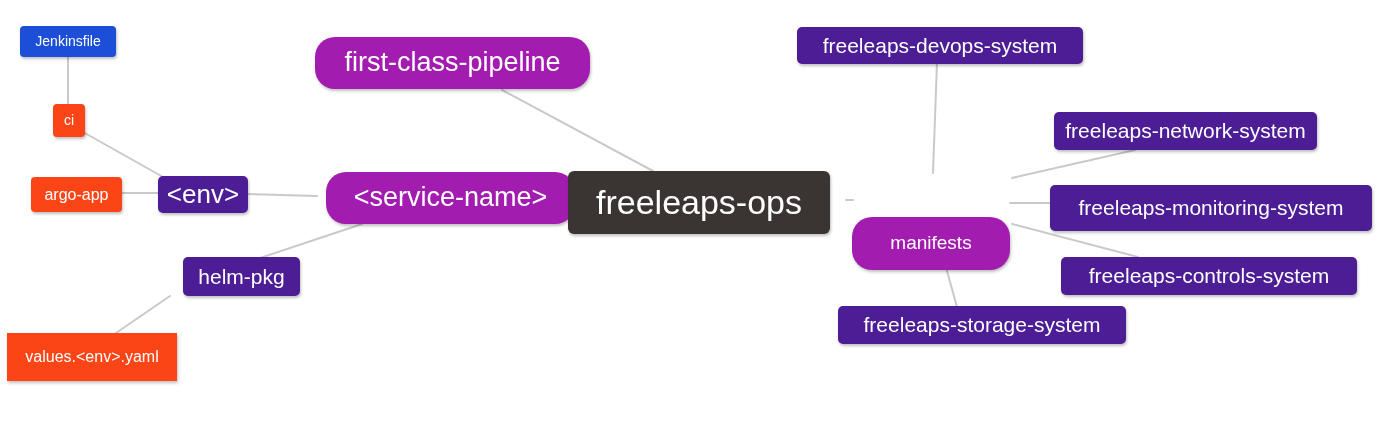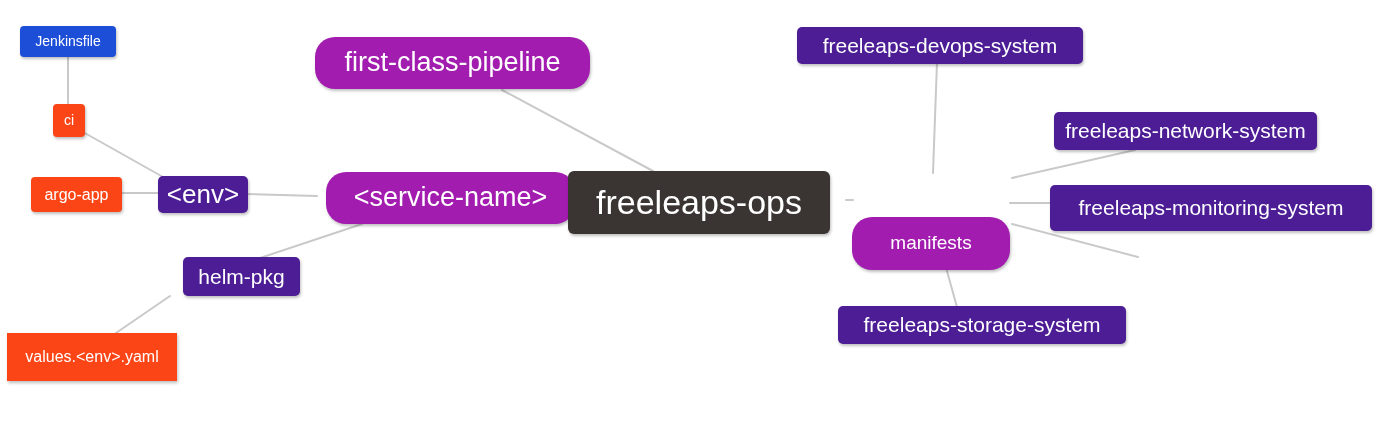--- a/index.html
+++ b/index.html
@@ -90,15 +90,16 @@
   <div class="node c-green" id="n-env">&lt;env&gt;</div>
   <div class="node c-blue" id="n-first-class-pipeline">first-class-pipeline</div>
   <div class="node c-blue" id="n-service-name">&lt;service-name&gt;</div>
   <div class="node c-dark" id="n-freeleaps-ops">freeleaps-ops</div>
   <div class="node c-blue" id="n-manifests">manifests</div>
   <div class="node c-green" id="n-helm-pkg">helm-pkg</div>
   <div class="node c-red" id="n-values-env-yaml">values.&lt;env&gt;.yaml</div>
   <div class="node c-green" id="n-devops-system">freeleaps-devops-system</div>
   <div class="node c-green" id="n-network-system">freeleaps-network-system</div>
   <div class="node c-green" id="n-monitoring-system">freeleaps-monitoring-system</div>
+  <div class="node c-green" id="n-controls-system">freeleaps-controls-system</div>
   <div class="node c-green" id="n-storage-system">freeleaps-storage-system</div>
 
 </div>
 
 </body></html>

